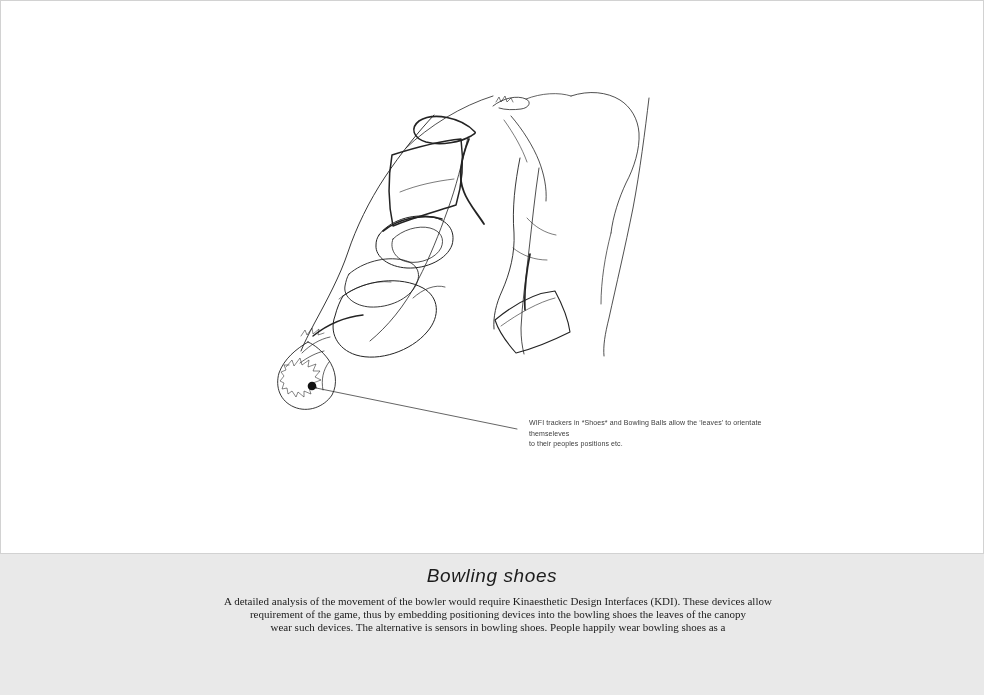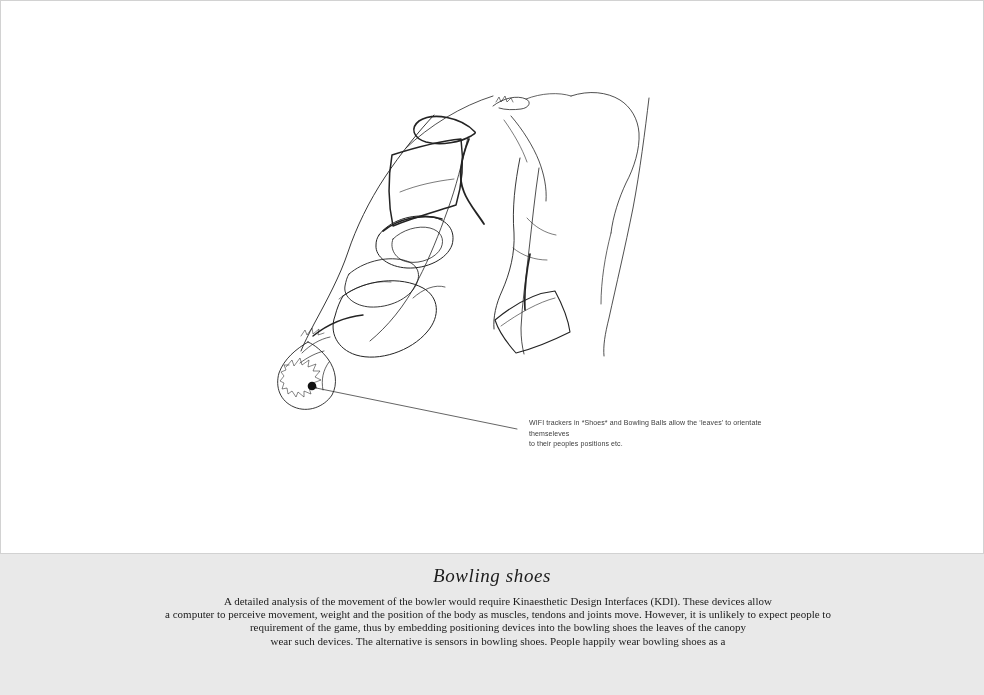--- a/index.html
+++ b/index.html
@@ -31,21 +31,21 @@
     letter-spacing:0.1px;
   }
   .footer {
     position:absolute; left:0; top:554px;
     width:984px; height:141px;
     background:#e9e9e9;
     text-align:center;
   }
   .script-title {
     margin-top:11px;
-    font-family:Liberation Serif, serif;
+    font-family:Liberation Sans, sans-serif;
     font-style:italic;
     font-size:19px;
     letter-spacing:0.6px;
     color:#1c1c1c;
   }
   .paragraph {
     margin-top:8px;
     font-family:"Liberation Serif", serif;
     font-size:11px; line-height:13.2px;
     color:#1b1b1b;
@@ -117,19 +117,18 @@
     <div class="annotation">
       <div>WIFI trackers in *Shoes* and Bowling Balls allow the ‘leaves’ to orientate themseleves</div>
       <div>to their peoples positions etc.</div>
     </div>
   </div>
 
   <div class="footer">
     <div class="script-title">Bowling shoes</div>
     <div class="paragraph">
       <div>A detailed analysis of the movement of the bowler would require Kinaesthetic Design Interfaces (KDI). These devices allow</div>
-      <div>a computer to perceive movement, weight and the position of the body as muscles, tendons and joints move. However, it is unlikely to expect people to</div>
       <div>requirement of the game, thus by embedding positioning devices into the bowling shoes the leaves of the canopy</div>
       <div>wear such devices. The alternative is sensors in bowling shoes. People happily wear bowling shoes as a</div>
     </div>
   </div>
 
 </div>
 
 </body></html>

